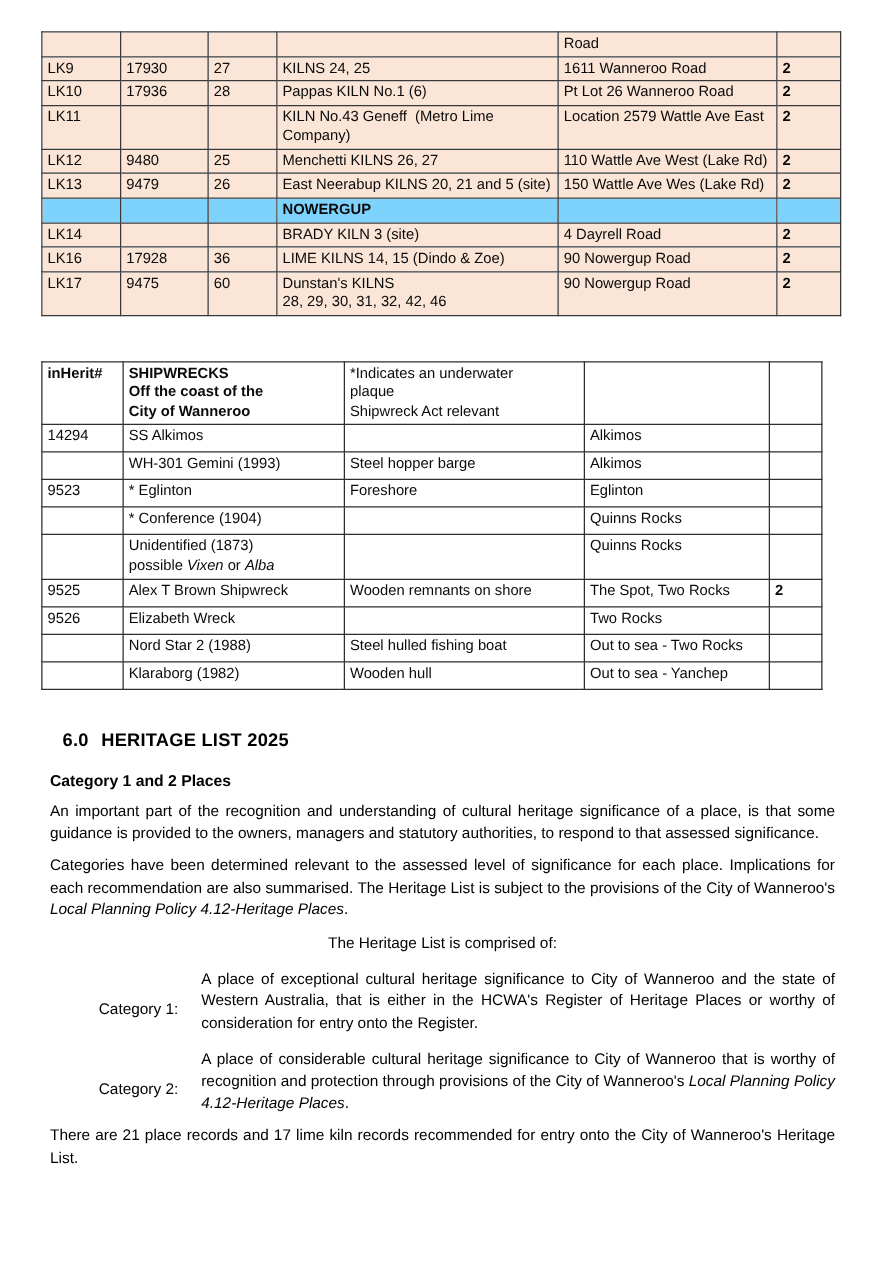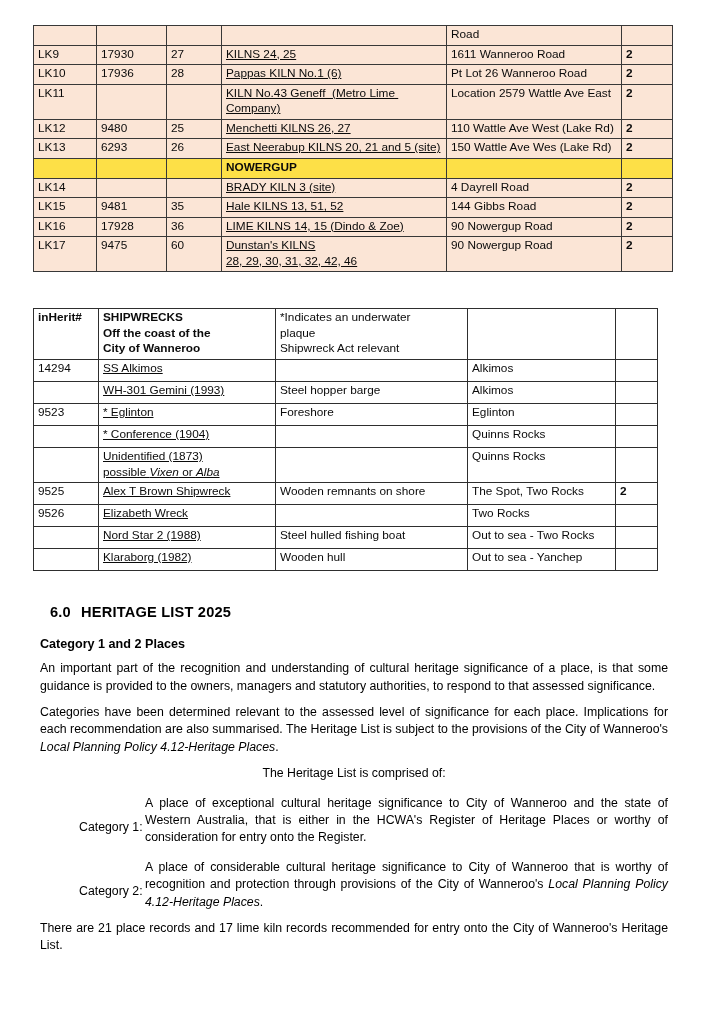--- a/index.html
+++ b/index.html
@@ -6,41 +6,41 @@
   body{width:705px;height:1023px;font-family:"Liberation Sans",sans-serif;color:#000;overflow:hidden;}
   .page{position:relative;width:705px;height:1023px;background:#fff;}
 
   table{border-collapse:collapse;table-layout:fixed;}
   td{border:1px solid #383838;vertical-align:top;padding:1px 4px 2px 4px;
      font-size:11.8px;line-height:1.32;color:#0a0a0a;overflow:hidden;}
 
   
   .kiln-table{margin:25px 0 0 33px;width:639px;}
   .kiln-table td{background:#fbe5d6;}
-  .kiln-table .section-row td{background:#fde047;height:15px;}
+  .kiln-table .section-row td{background:#7dd3fc;height:15px;}
   .kiln-table .section-row .c-name{font-weight:bold;}
   .c-cat{font-weight:bold;}
-  .prewrap{white-space:pre-wrap;text-decoration:underline;}
+  .prewrap{white-space:pre-wrap;}
   .preline{white-space:pre-line;}
 
   
   .wreck-table{margin:36px 0 18px 33px;width:624px;}
   .wreck-table td{background:#fff;border-color:#2e2e2e;}
   .wreck-table .hdr{font-weight:bold;}
   .row-pad td{height:18px;}
 
   
   .heading{margin:33px 0 0 40px;font-size:14.6px;font-weight:bold;letter-spacing:.2px;}
   .heading .num{display:inline-block;width:41px;text-align:center;}
   .subheading{margin:17px 0 0 40px;font-size:12.6px;font-weight:bold;}
   .para{margin:9px 37px 0 40px;font-size:12.3px;line-height:17.4px;text-align:justify;}
   .para.nojust{text-align:center;}
   .cat-block{display:flex;margin:12px 37px 0 79px;font-size:12.3px;line-height:17.4px;}
   .cat-label{font-weight:normal;width:66px;flex:none;margin-top:24px;}
-  .cat-text{flex:1;text-align:justify;}
+  .cat-text{flex:1;text-align:justify;margin-left:16px;}
   .it{font-style:italic;}
 </style>
 </head>
 <body>
 
 <div class="page">
 
   <table class="kiln-table">
     <colgroup>
       <col style="width:63px">
@@ -86,48 +86,40 @@
       <tr>
         <td>LK12</td>
         <td>9480</td>
         <td>25</td>
         <td class="prewrap">Menchetti KILNS 26, 27</td>
         <td>110 Wattle Ave West (Lake Rd)</td>
         <td class="c-cat">2</td>
       </tr>
       <tr>
         <td>LK13</td>
-        <td>6293</td>
+        <td>9479</td>
         <td>26</td>
         <td class="prewrap">East Neerabup KILNS 20, 21 and 5 (site)</td>
         <td>150 Wattle Ave Wes (Lake Rd)</td>
         <td class="c-cat">2</td>
       </tr>
       <tr class="section-row">
         <td></td>
         <td></td>
         <td></td>
         <td class="c-name">NOWERGUP</td>
         <td></td>
         <td></td>
       </tr>
       <tr>
         <td>LK14</td>
         <td></td>
         <td></td>
         <td class="prewrap">BRADY KILN 3 (site)</td>
         <td>4 Dayrell Road</td>
-        <td class="c-cat">2</td>
-      </tr>
-      <tr>
-        <td>LK15</td>
-        <td>9481</td>
-        <td>35</td>
-        <td class="prewrap">Hale KILNS 13, 51, 52</td>
-        <td>144 Gibbs Road</td>
         <td class="c-cat">2</td>
       </tr>
       <tr>
         <td>LK16</td>
         <td>17928</td>
         <td>36</td>
         <td class="prewrap">LIME KILNS 14, 15 (Dindo &amp; Zoe)</td>
         <td>90 Nowergup Road</td>
         <td class="c-cat">2</td>
       </tr>

